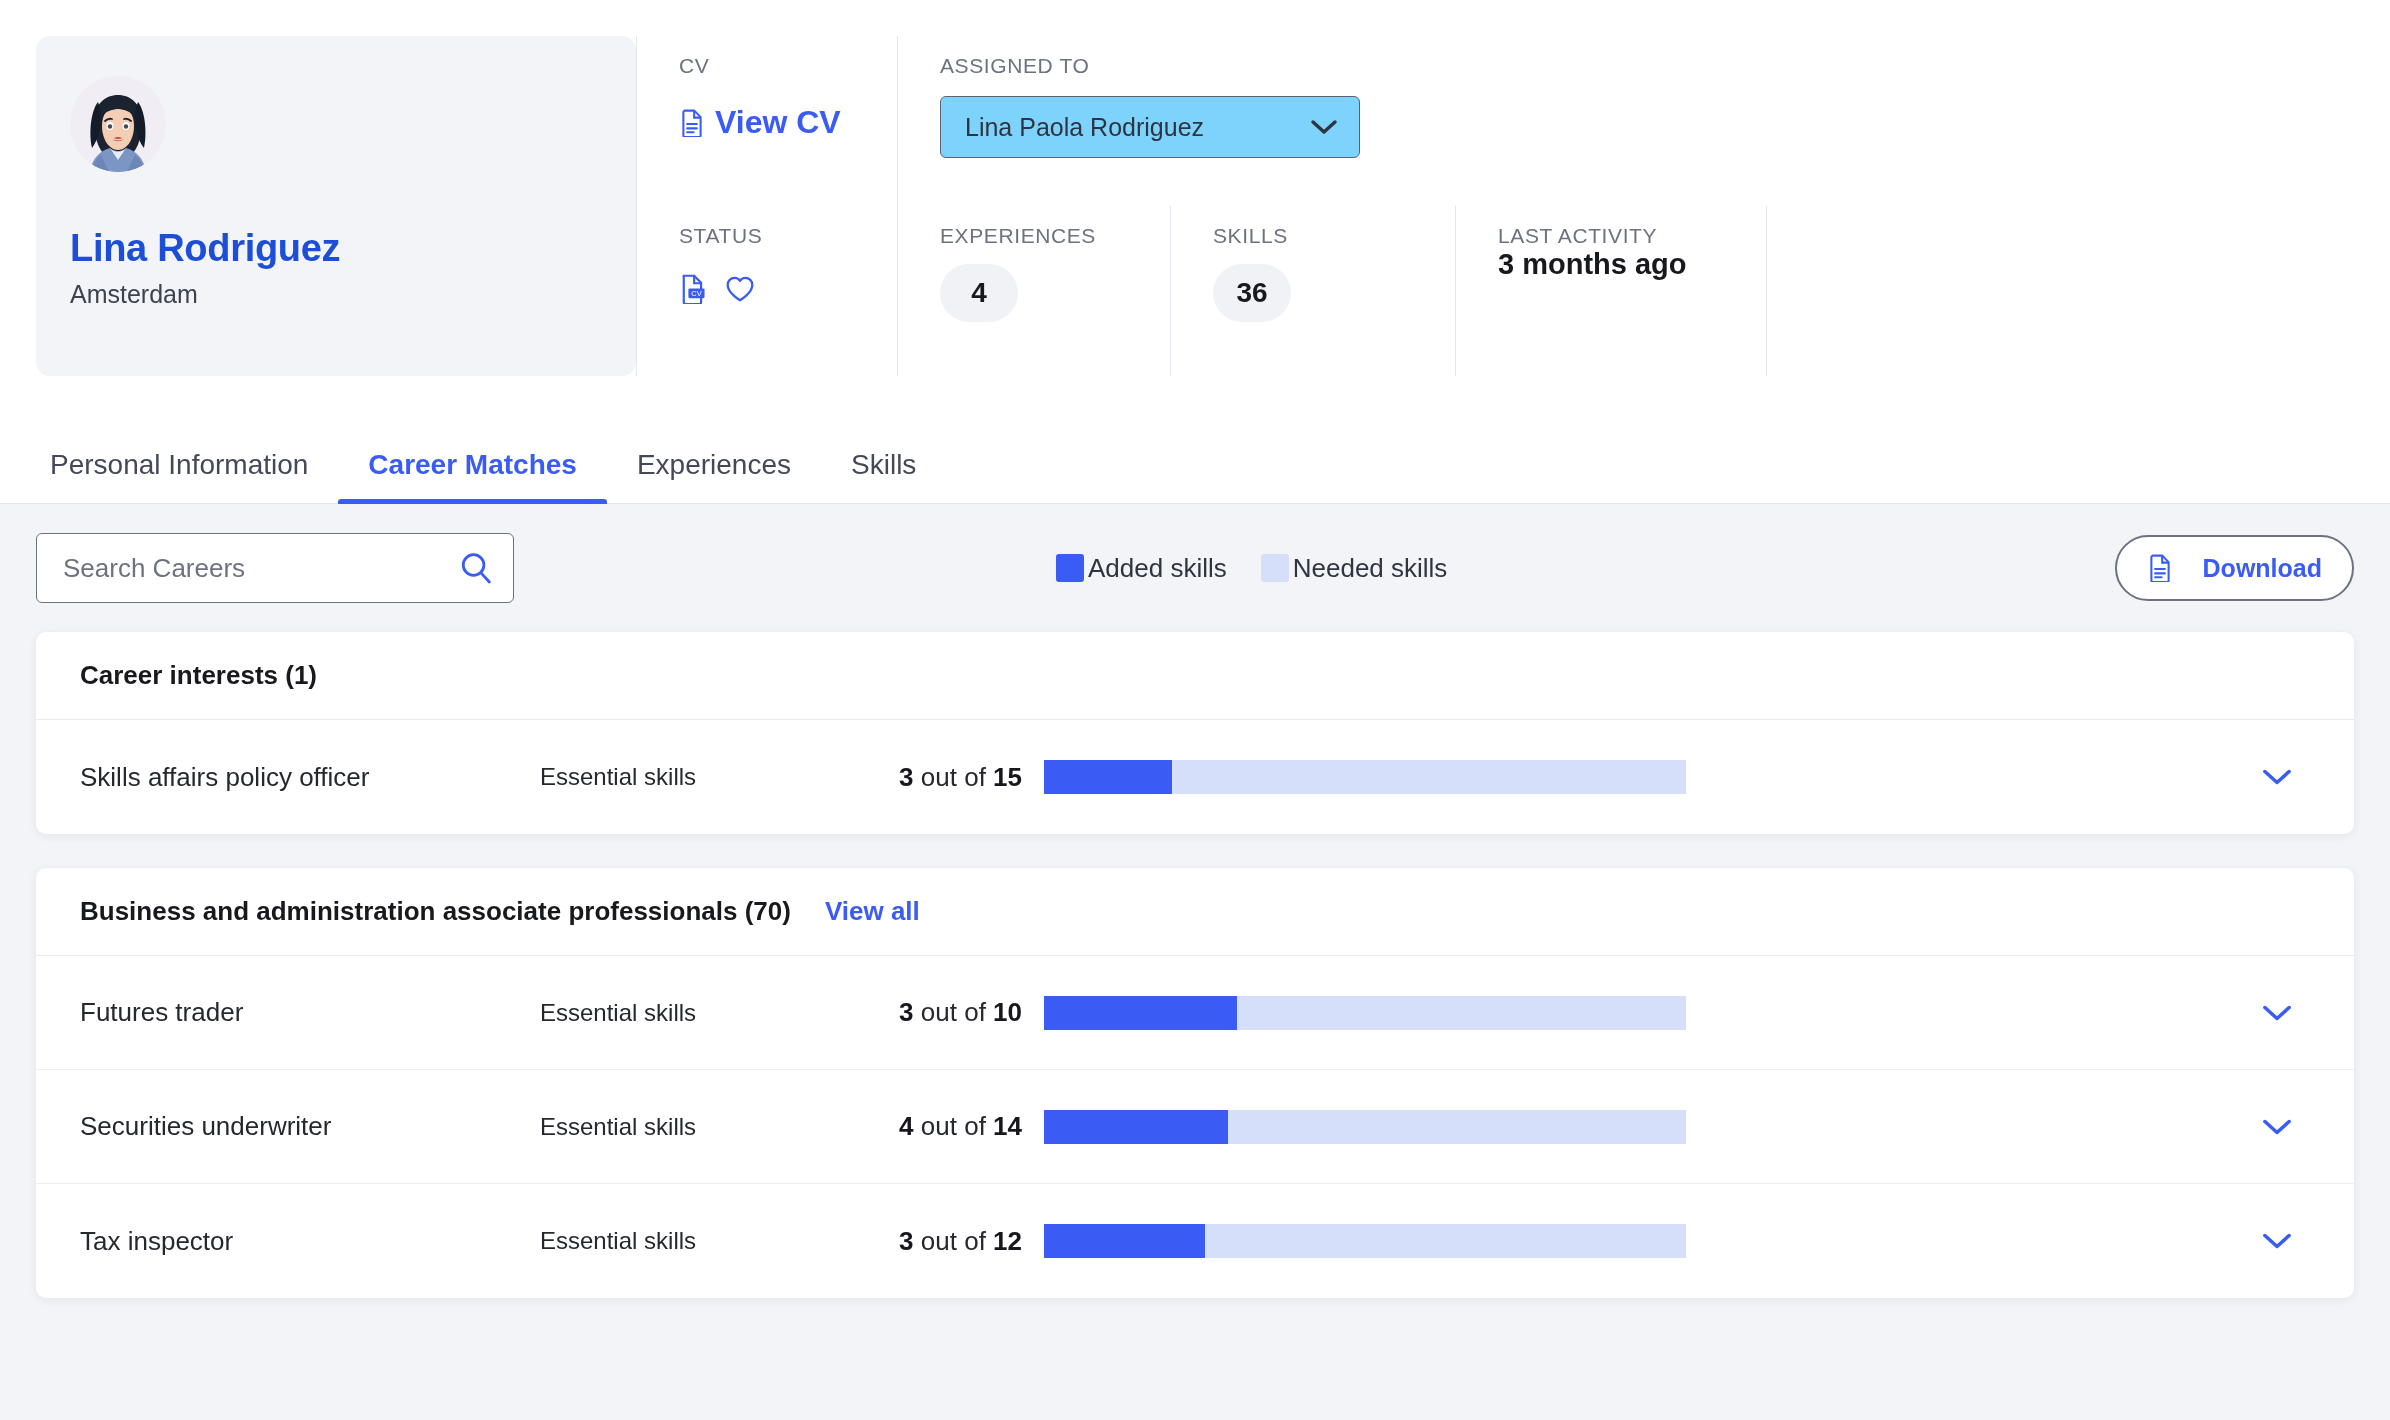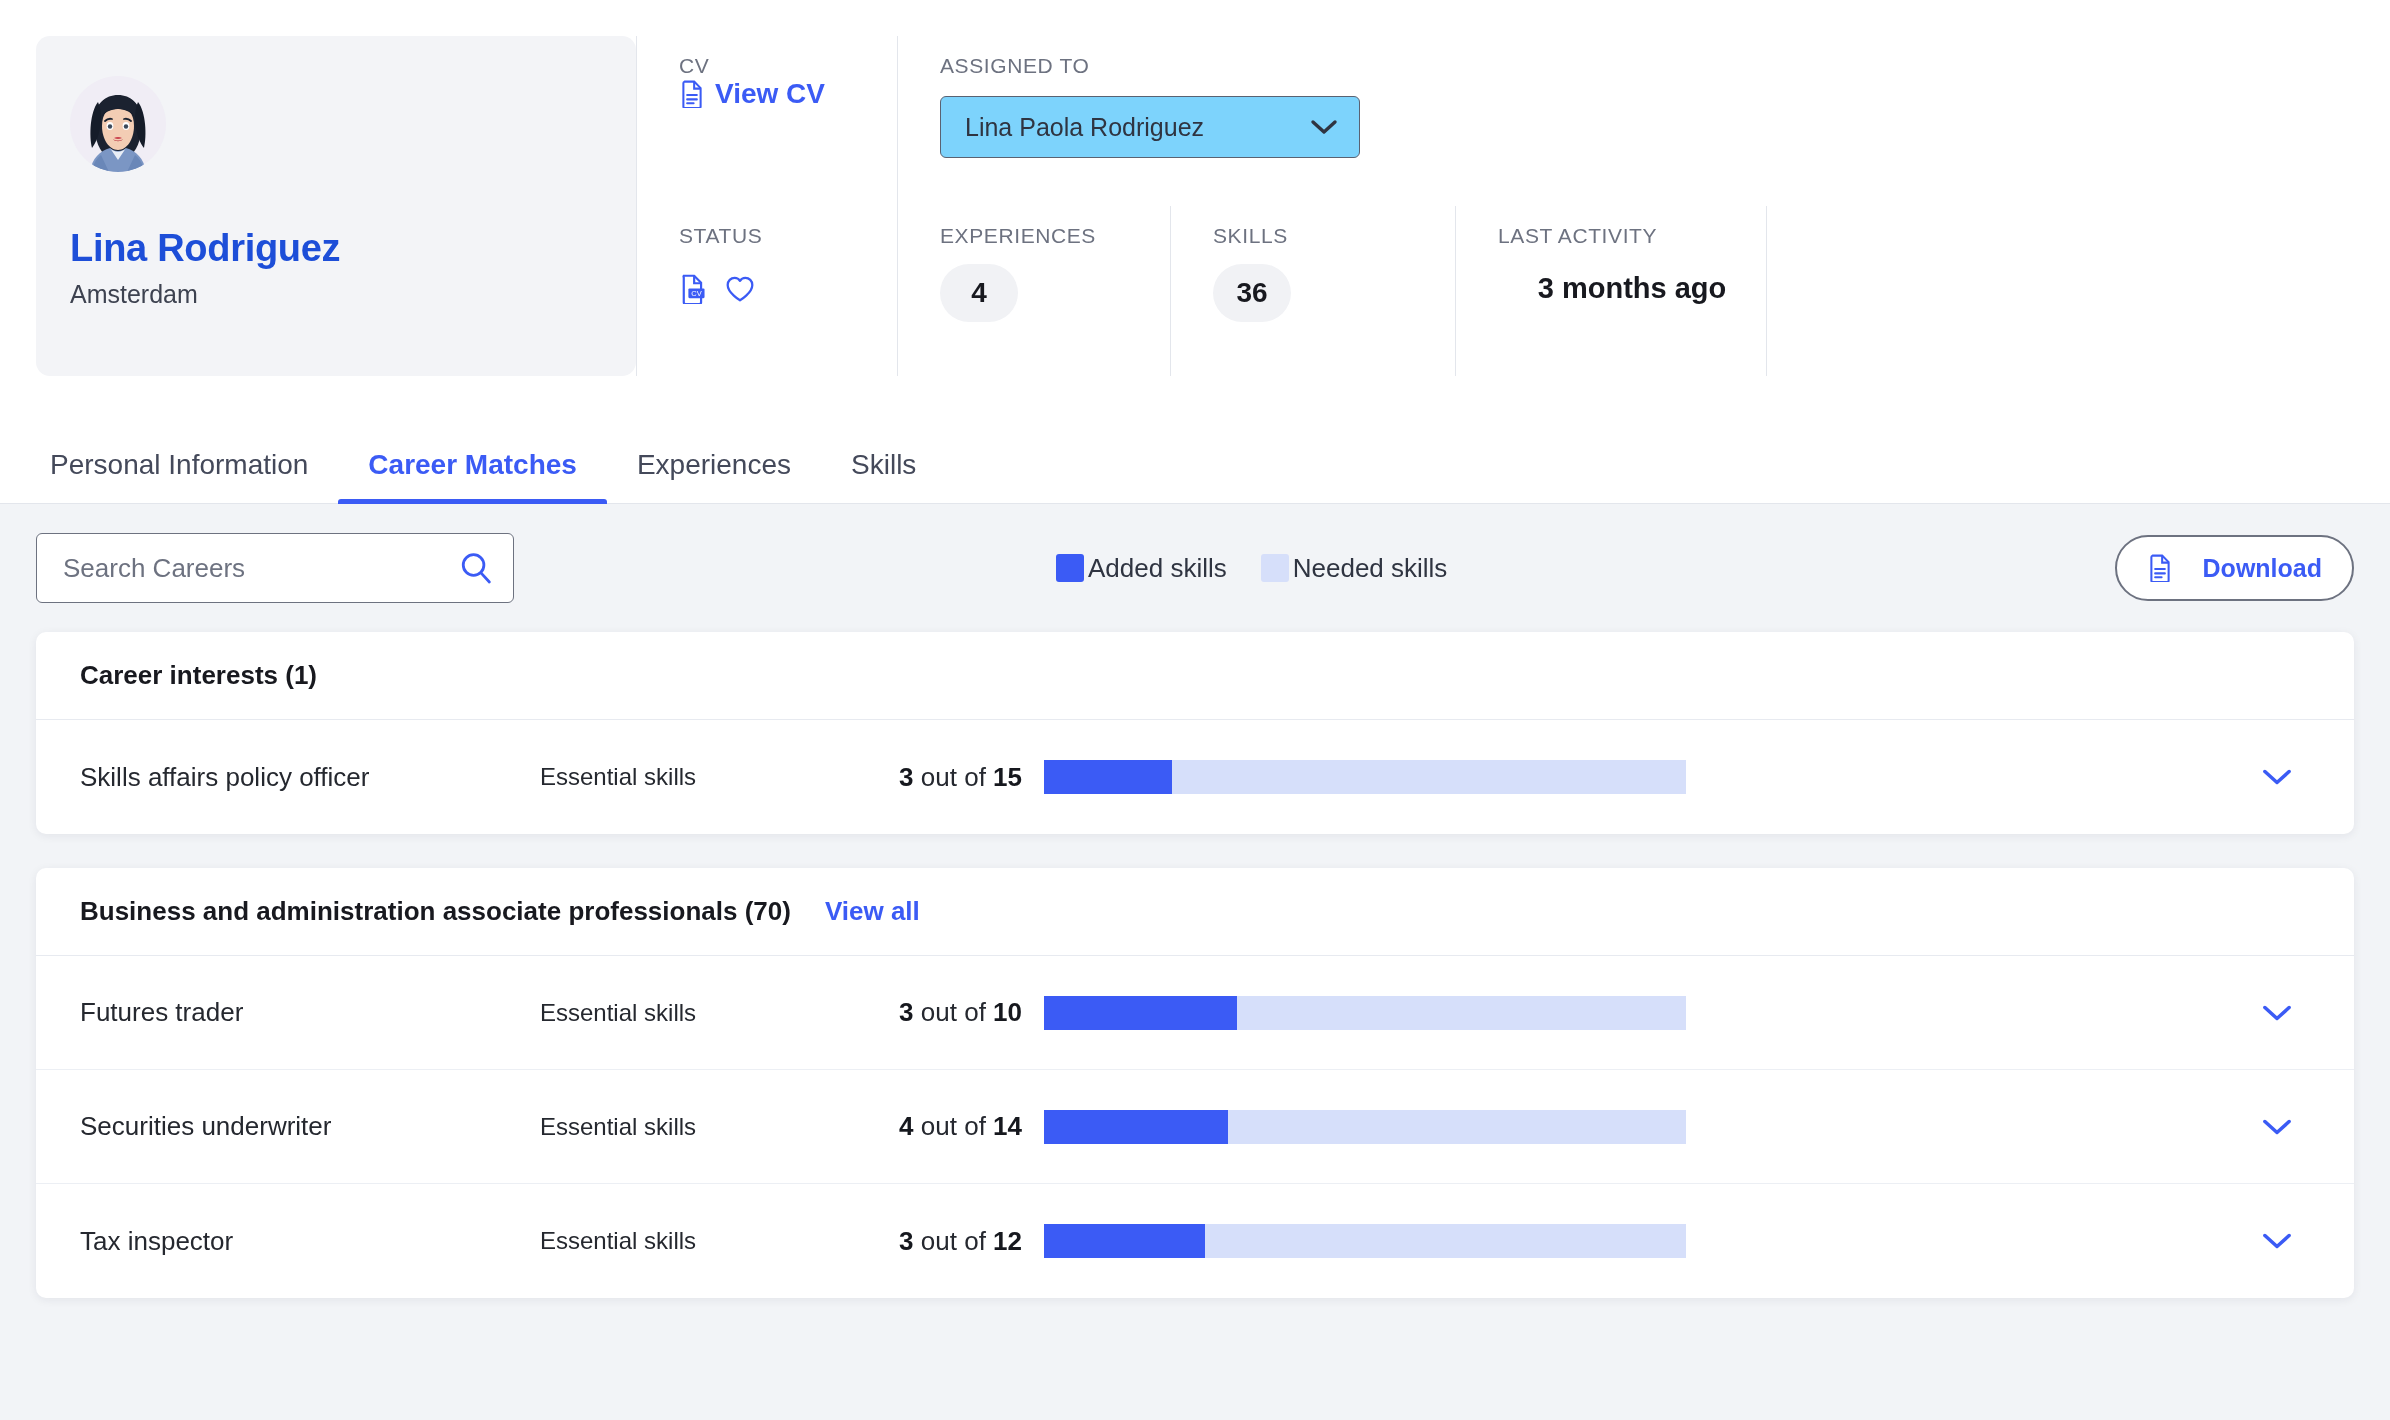--- a/index.html
+++ b/index.html
@@ -83,22 +83,23 @@
     color: #6d7280;
     font-weight: 400;
     text-transform: uppercase;
     white-space: nowrap;
   }
 
   .link-blue {
     display: inline-flex;
     align-items: center;
     gap: 10px;
+    margin-top: 26px;
     color: #3b5bf5;
-    font-size: 28px;
+    font-size: 32px;
     font-weight: 700;
     cursor: pointer;
   }
 
   .assigned-select {
     margin-top: 18px;
     width: 420px;
     height: 62px;
     border: 1.5px solid #5a6272;
     border-radius: 6px;
@@ -127,26 +128,24 @@
     border-radius: 29px;
     background: #f1f2f5;
     display: inline-flex;
     align-items: center;
     justify-content: center;
     font-size: 28px;
     font-weight: 700;
     color: #18191f;
   }
   .stat-value {
-    margin-top: 24px;
     font-size: 29px;
     font-weight: 700;
     color: #18191f;
     white-space: nowrap;
-    text-align: center;
   }
 
   
   .tabs {
     height: 96px;
     background: #fff;
     border-bottom: 1.5px solid #e3e6ec;
     display: flex;
     align-items: flex-end;
     padding-left: 20px;

